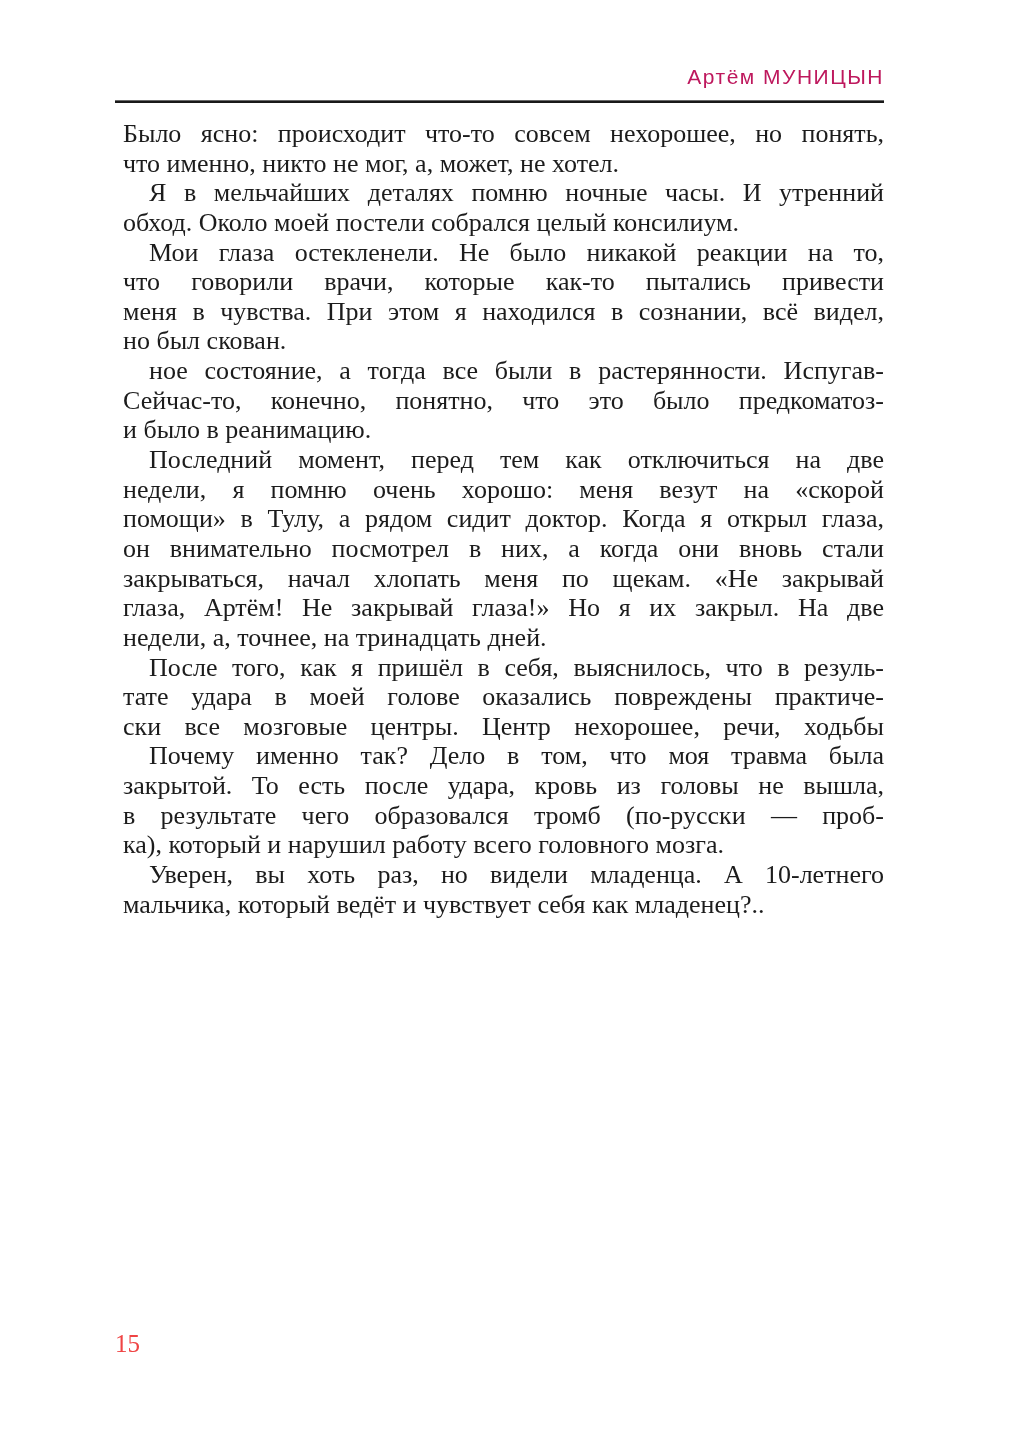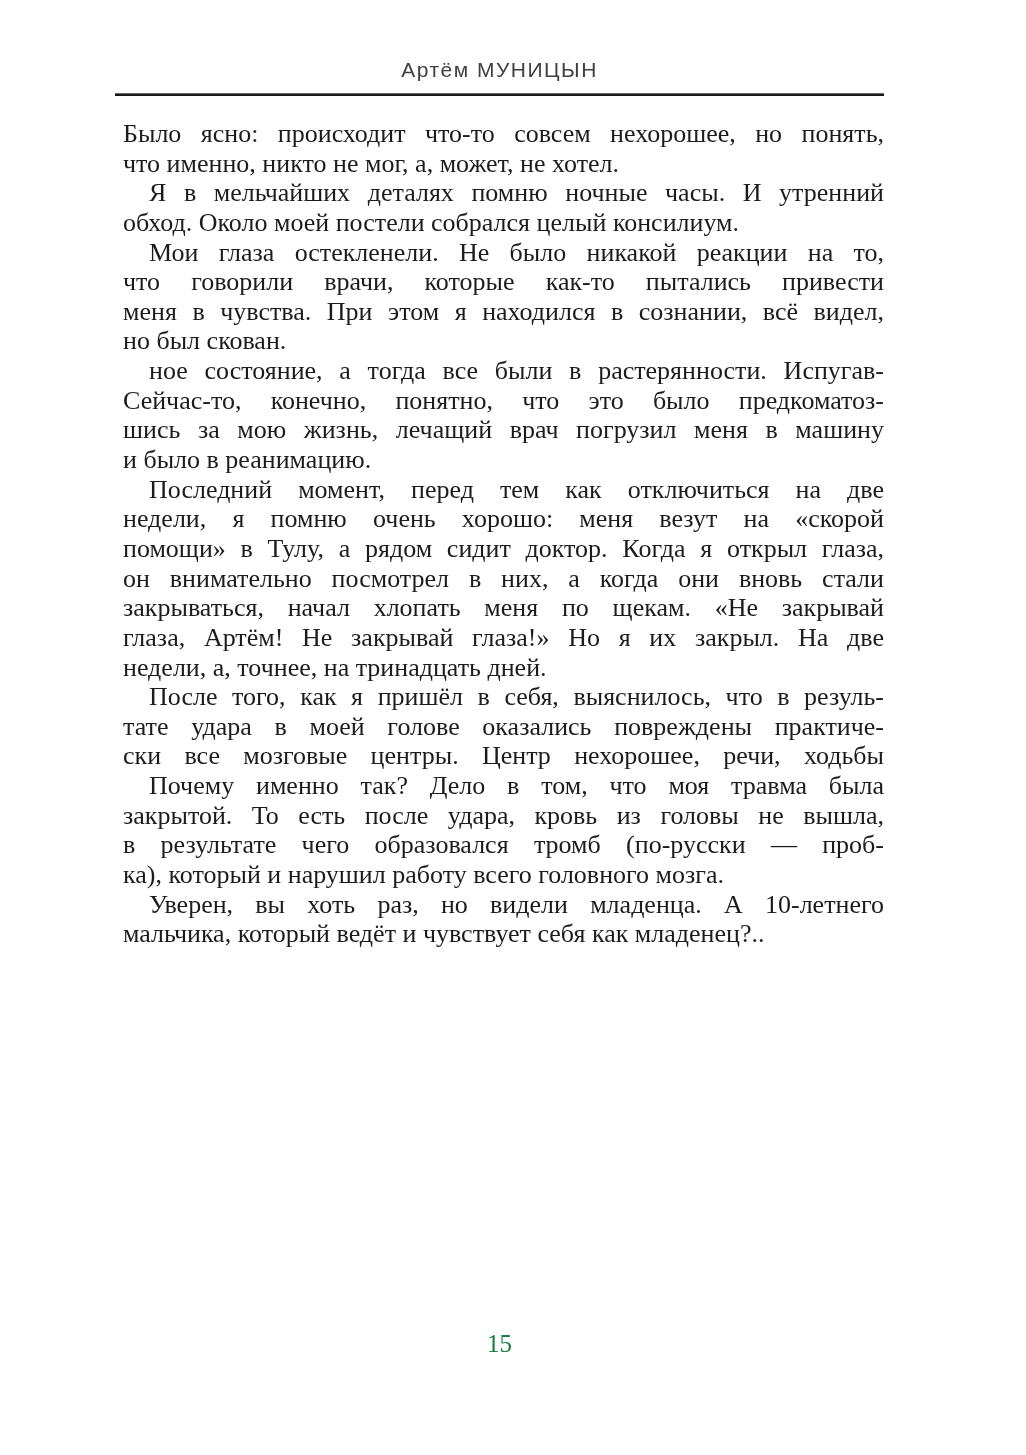--- a/index.html
+++ b/index.html
@@ -12,26 +12,27 @@
     color: #1c1c1c;
     overflow: hidden;
   }
   .running-header {
     position: absolute;
     left: 115px;
     top: 58px;
     width: 769px;
   }
   .header-title {
-    text-align: center;
+    text-align: right;
     font-family: "Liberation Sans", sans-serif;
     font-size: 21px;
     line-height: 24px;
     letter-spacing: 1.5px;
-    color: #404040;
+    color: #be185d;
+    margin-top: 7px;
   }
   .header-rule {
     margin-top: 11px;
     height: 3px;
     background: #191919;
     border-top: 1px solid #6a6a6a;
     box-sizing: border-box;
   }
   .text-block {
     position: absolute;
@@ -53,23 +54,22 @@
     text-align-last: left;
   }
   .para.indent .line:first-child {
     text-indent: 26px;
   }
   .page-number {
     position: absolute;
     left: 115px;
     top: 1330px;
     width: 769px;
-    text-align: center;
     font-size: 25px;
-    color: #15803d;
+    color: #ef4444;
   }
 </style>
 </head>
 <body>
 
 <div class="page">
 
   <div class="running-header">
     <div class="header-title">Артём МУНИЦЫН</div>
     <div class="header-rule"></div>
@@ -86,21 +86,20 @@
       </div>
       <div class="para indent">
         <div class="line">Мои глаза остекленели. Не было никакой реакции на то,</div>
         <div class="line">что говорили врачи, которые как-то пытались привести</div>
         <div class="line">меня в чувства. При этом я находился в сознании, всё видел,</div>
         <div class="line last">но был скован.</div>
       </div>
       <div class="para indent">
         <div class="line">ное состояние, а тогда все были в растерянности. Испугав-</div>
         <div class="line">Сейчас-то, конечно, понятно, что это было предкоматоз-</div>
-        <div class="line">шись за мою жизнь, лечащий врач погрузил меня в машину</div>
         <div class="line last">и было в реанимацию.</div>
       </div>
       <div class="para indent">
         <div class="line">Последний момент, перед тем как отключиться на две</div>
         <div class="line">недели, я помню очень хорошо: меня везут на «скорой</div>
         <div class="line">помощи» в Тулу, а рядом сидит доктор. Когда я открыл глаза,</div>
         <div class="line">он внимательно посмотрел в них, а когда они вновь стали</div>
         <div class="line">закрываться, начал хлопать меня по щекам. «Не закрывай</div>
         <div class="line">глаза, Артём! Не закрывай глаза!» Но я их закрыл. На две</div>
         <div class="line last">недели, а, точнее, на тринадцать дней.</div>

